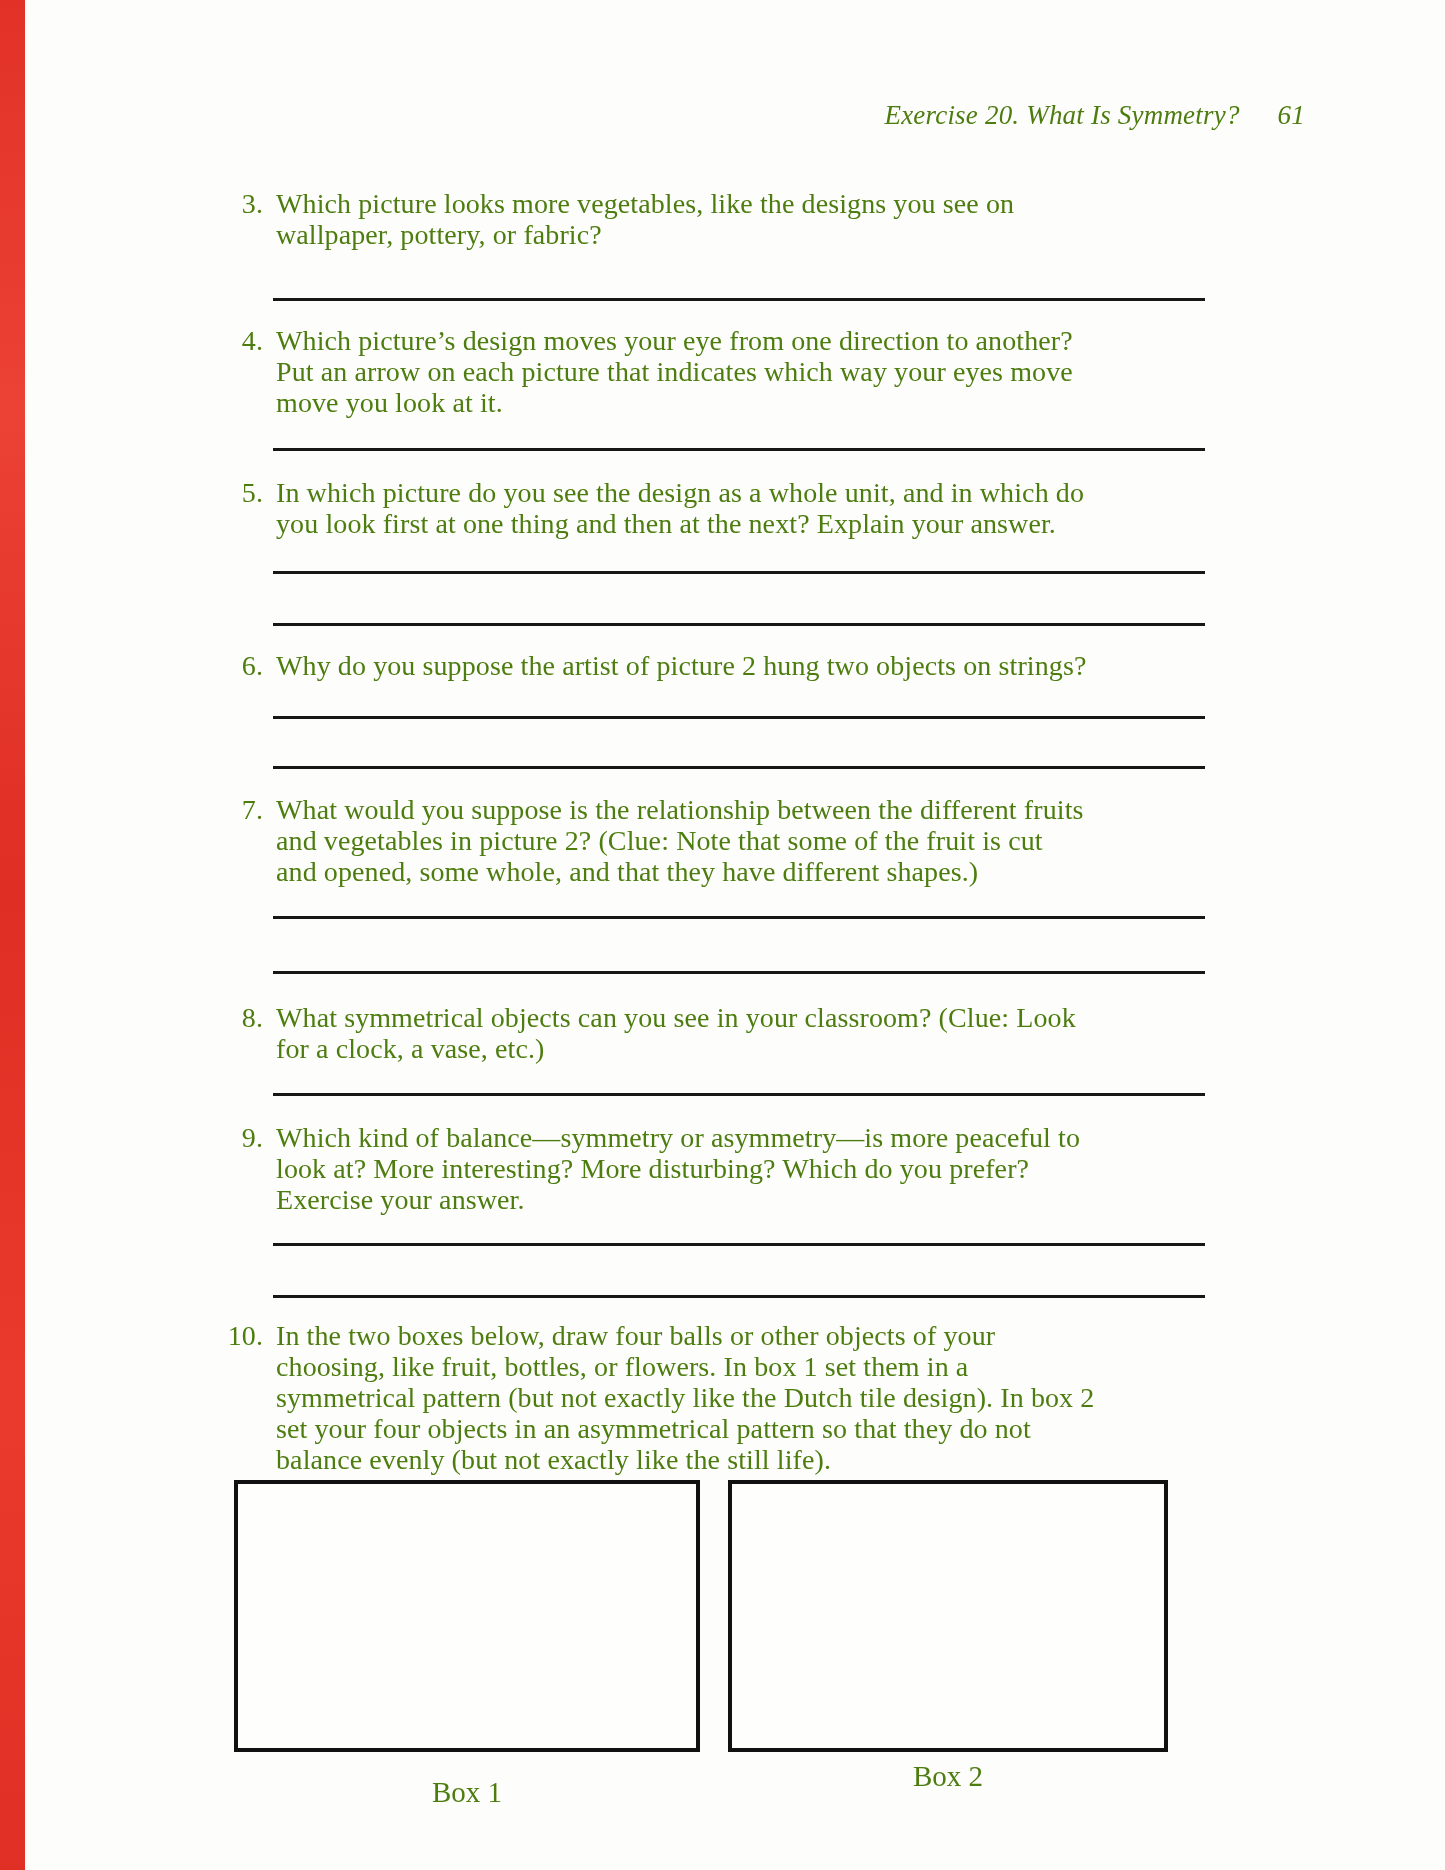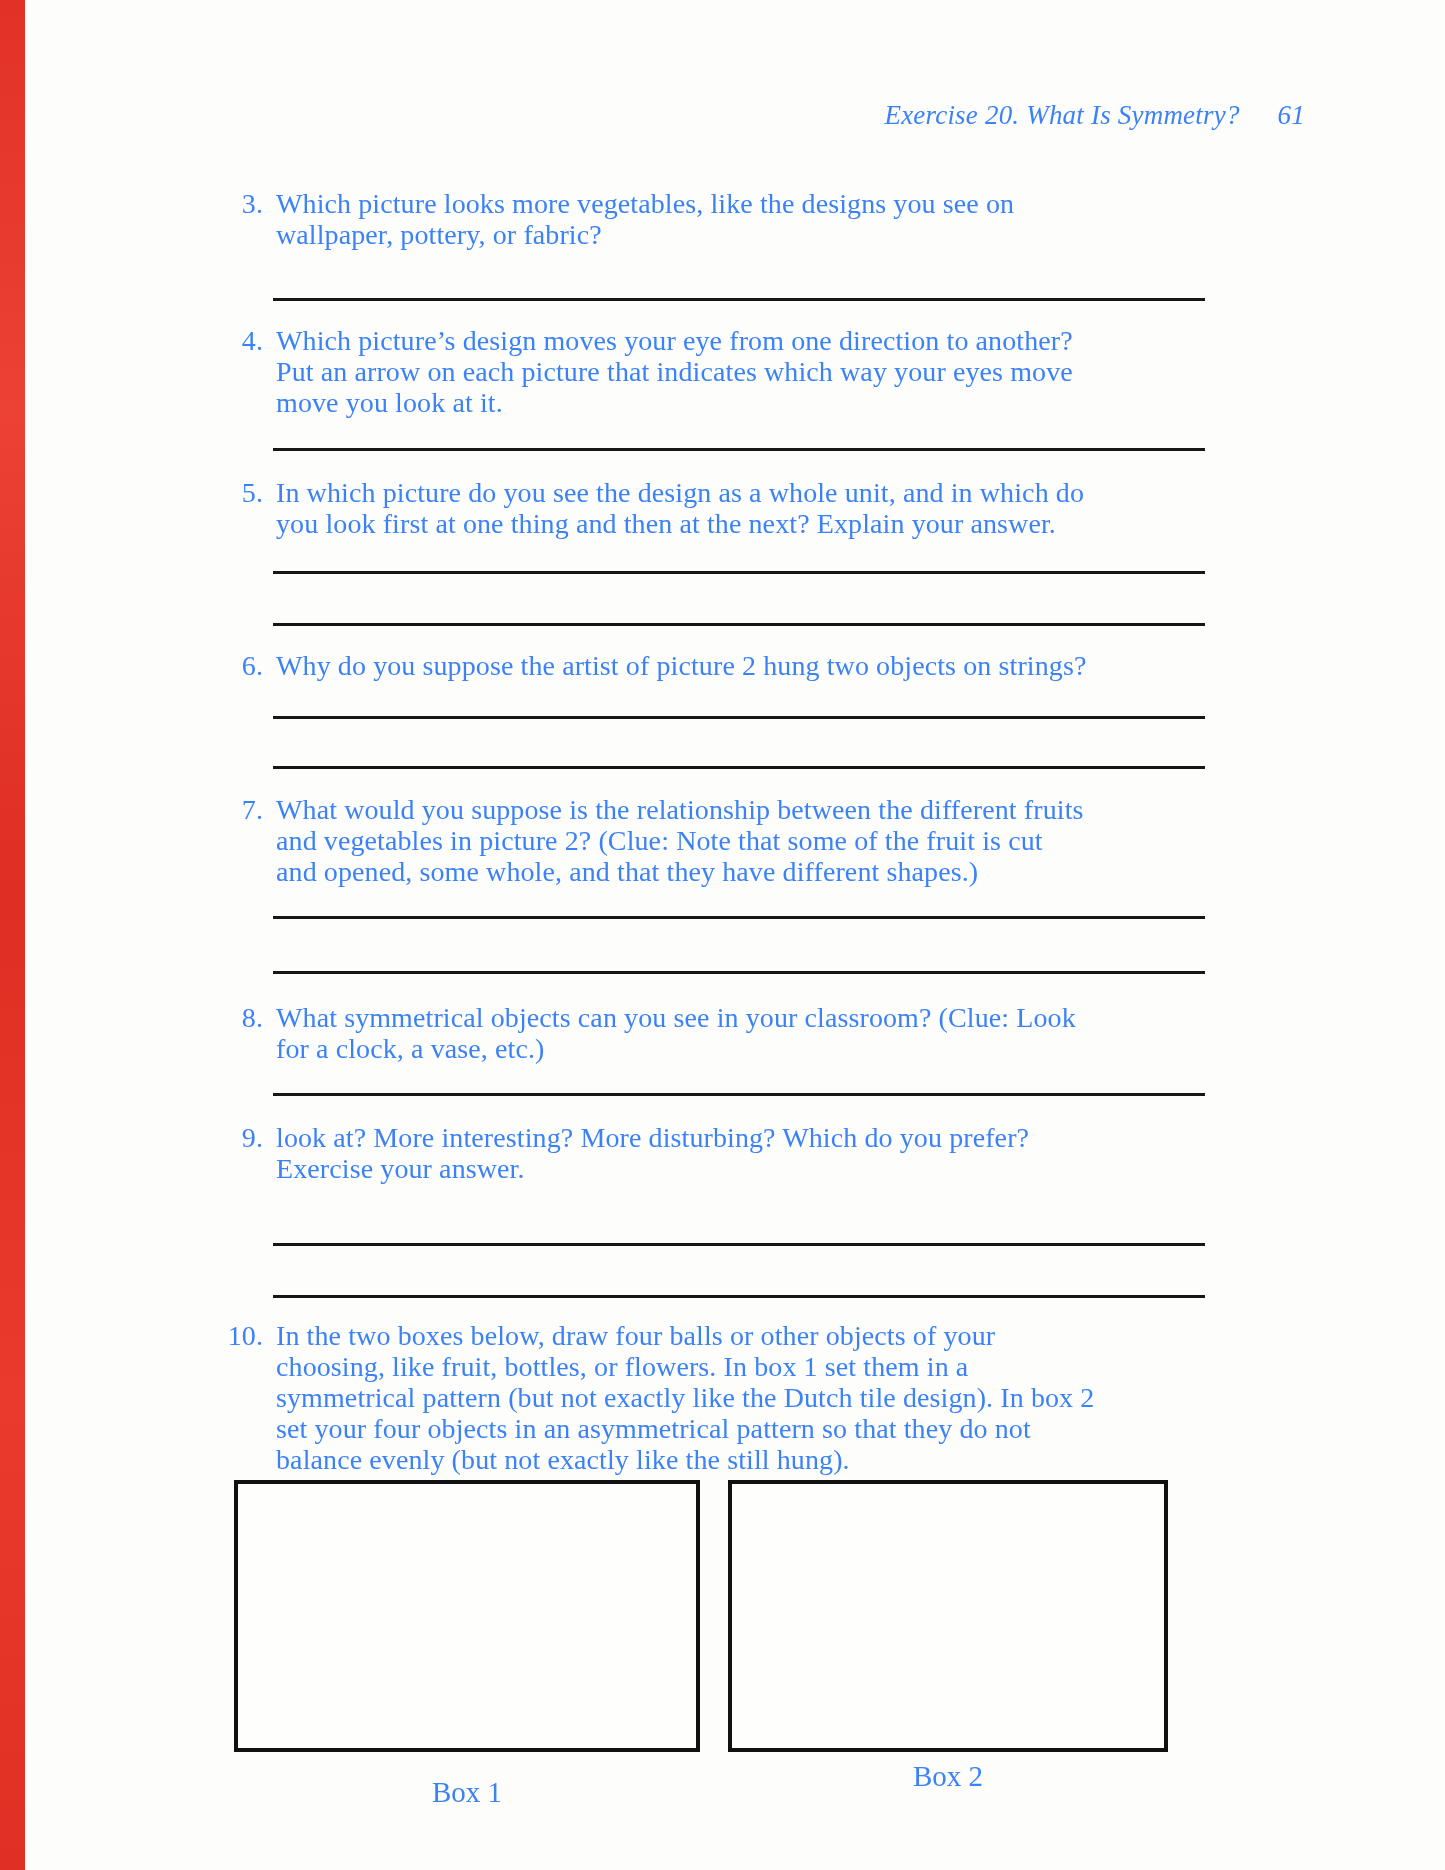--- a/index.html
+++ b/index.html
@@ -6,21 +6,21 @@
     margin: 0;
     padding: 0;
     background: #ffffff;
   }
   .page {
     position: relative;
     width: 1445px;
     height: 1870px;
     background: #fdfdfb;
     font-family: "Liberation Serif", serif;
-    color: #3b82f6;
+    color: #4d7c0f;
     overflow: hidden;
   }
   
   .binding-stripe {
     position: absolute;
     left: 0; top: 0;
     width: 25px; height: 100%;
     background: linear-gradient(180deg, #e23227 0%, #ec4135 22%, #df2e23 48%, #ea3a2d 75%, #e02f24 100%);
   }
   .running-head {
@@ -168,35 +168,36 @@
     <div class="qtext">
       <div>What symmetrical objects can you see in your classroom? (Clue: Look</div>
       <div>for a clock, a vase, etc.)</div>
     </div>
   </div>
   <div class="answer-line a8"></div>
 
   <div class="question q9">
     <span class="qnum">9.</span>
     <div class="qtext">
+      <div>Which kind of balance—symmetry or asymmetry—is more peaceful to</div>
       <div>look at? More interesting? More disturbing? Which do you prefer?</div>
       <div>Exercise your answer.</div>
     </div>
   </div>
   <div class="answer-line a9a"></div>
   <div class="answer-line a9b"></div>
 
   <div class="question q10">
     <span class="qnum">10.</span>
     <div class="qtext">
       <div>In the two boxes below, draw four balls or other objects of your</div>
       <div>choosing, like fruit, bottles, or flowers. In box 1 set them in a</div>
       <div>symmetrical pattern (but not exactly like the Dutch tile design). In box 2</div>
       <div>set your four objects in an asymmetrical pattern so that they do not</div>
-      <div>balance evenly (but not exactly like the still hung).</div>
+      <div>balance evenly (but not exactly like the still life).</div>
     </div>
   </div>
 
   <div class="draw-box box-1"></div>
   <div class="draw-box box-2"></div>
   <div class="box-label box-label-1">Box 1</div>
   <div class="box-label box-label-2">Box 2</div>
 
 </div>
 

